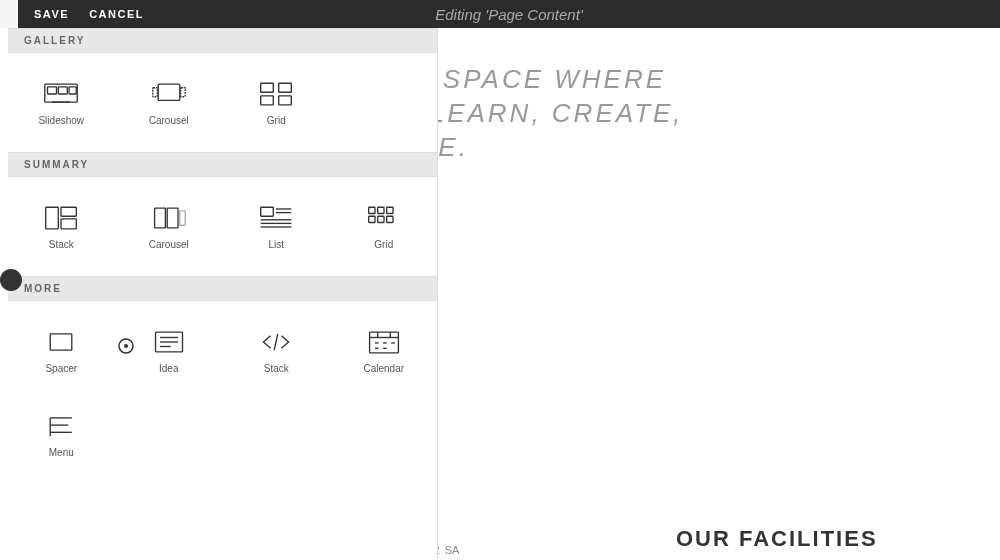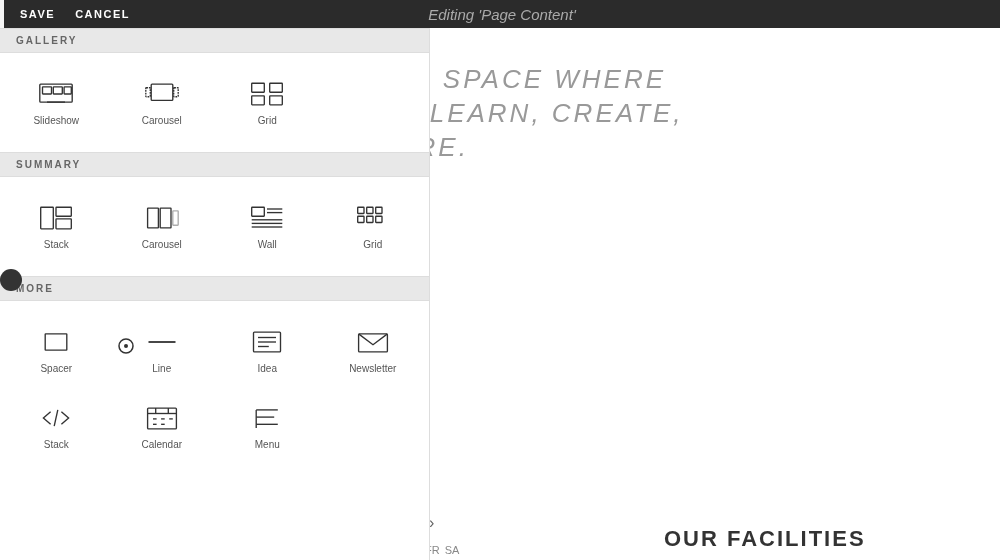--- a/index.html
+++ b/index.html
@@ -8,21 +8,21 @@
       height: 560px;
       overflow: hidden;
       font-family: 'Helvetica Neue', Arial, sans-serif;
       background: #f5f5f5;
       position: relative;
     }
 
     
     .top-bar {
       position: absolute;
-      top: 0; left: 4px; right: 0;
+      top: 0; left: 18px; right: 0;
       height: 28px;
       background: #2b2b2b;
       display: flex;
       align-items: center;
       padding: 0 16px;
       gap: 20px;
       z-index: 100;
     }
     .top-bar-btn {
       color: #fff;
@@ -87,21 +87,21 @@
       gap: 5px;
       font-size: 11px;
       color: #888;
       padding: 4px 0;
     }
 
     
     .facilities-area {
       position: absolute;
       bottom: 0;
-      right: 36px;
+      right: 24px;
       width: 300px;
       margin-top: 42px;
     }
     .facilities-title {
       font-size: 22px;
       font-weight: 800;
       color: #333;
       letter-spacing: 2px;
       text-transform: uppercase;
       padding: 8px 0;
@@ -128,21 +128,21 @@
     }
     .yearround-list li::before {
       content: '• ';
       color: #333;
     }
 
     
     .panel {
       position: absolute;
       top: 28px;
-      left: 0;
+      left: 8px;
       width: 430px;
       bottom: 0;
       background: #fff;
       border-right: 1px solid #ddd;
       z-index: 50;
       overflow-y: auto;
     }
 
     
     .section-header {
@@ -155,21 +155,21 @@
       padding: 6px 16px;
       border-bottom: 1px solid #ddd;
       border-top: 1px solid #ddd;
     }
 
     
     .block-grid {
       display: grid;
       grid-template-columns: repeat(4, 1fr);
       padding: 16px 8px;
-      gap: 9px;
+      gap: 17px;
       background: #fff;
     }
 
     .block-item {
       display: flex;
       flex-direction: column;
       align-items: center;
       justify-content: center;
       cursor: pointer;
       padding: 10px 4px;
@@ -342,21 +342,21 @@
       <div class="block-icon">
         <svg class="icon" viewBox="0 0 40 30">
           <rect x="3" y="3" width="14" height="10" rx="0.5"></rect>
           <line x1="20" y1="5" x2="37" y2="5"></line>
           <line x1="20" y1="9" x2="37" y2="9"></line>
           <line x1="3" y1="17" x2="37" y2="17"></line>
           <line x1="3" y1="21" x2="37" y2="21"></line>
           <line x1="3" y1="25" x2="37" y2="25"></line>
         </svg>
       </div>
-      <span class="block-label">Wall</span>
+      <span class="block-label">List</span>
     </div>
 
     <div class="block-item">
       <div class="block-icon">
         <svg class="icon" viewBox="0 0 40 30">
           <rect x="3" y="3" width="7" height="7" rx="0.5"></rect>
           <rect x="13" y="3" width="7" height="7" rx="0.5"></rect>
           <rect x="23" y="3" width="7" height="7" rx="0.5"></rect>
           <rect x="3" y="13" width="7" height="7" rx="0.5"></rect>
           <rect x="13" y="13" width="7" height="7" rx="0.5"></rect>
@@ -372,50 +372,33 @@
 
     <div class="block-item">
       <div class="block-icon">
         <svg class="icon" viewBox="0 0 40 30">
           <rect x="8" y="6" width="24" height="18" rx="0.5"></rect>
         </svg>
       </div>
       <span class="block-label">Spacer</span>
     </div>
 
-    <div class="block-item">
-      <div class="block-icon">
-        <svg class="icon" viewBox="0 0 40 30">
-          <line x1="5" y1="15" x2="35" y2="15" stroke-width="2"></line>
-        </svg>
-      </div>
-      <span class="block-label">Line</span>
-    </div>
 
     <div class="block-item">
       <div class="block-icon">
         <svg class="icon" viewBox="0 0 40 30">
           <rect x="5" y="4" width="30" height="22" rx="1"></rect>
           <line x1="10" y1="10" x2="30" y2="10"></line>
           <line x1="10" y1="15" x2="30" y2="15"></line>
           <line x1="10" y1="20" x2="22" y2="20"></line>
         </svg>
       </div>
       <span class="block-label">Idea</span>
     </div>
 
-    <div class="block-item">
-      <div class="block-icon">
-        <svg class="icon" viewBox="0 0 40 30">
-          <rect x="4" y="6" width="32" height="20" rx="1"></rect>
-          <polyline points="4,6 20,18 36,6"></polyline>
-        </svg>
-      </div>
-      <span class="block-label">Newsletter</span>
-    </div>
 
 
     <div class="block-item">
       <div class="block-icon">
         <svg class="icon" viewBox="0 0 40 30">
           <polyline points="14,8 6,15 14,22"></polyline>
           <polyline points="26,8 34,15 26,22"></polyline>
           <line x1="22" y1="6" x2="18" y2="24"></line>
         </svg>
       </div>

